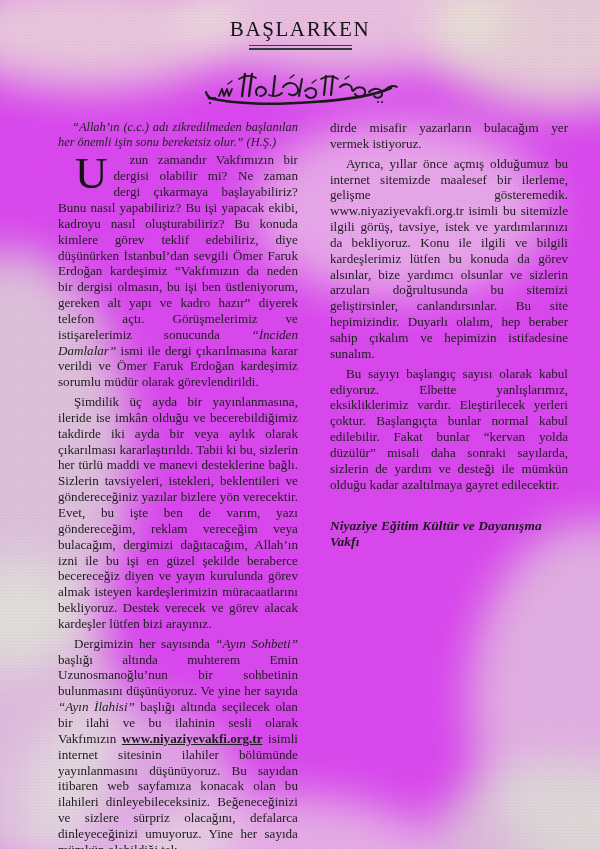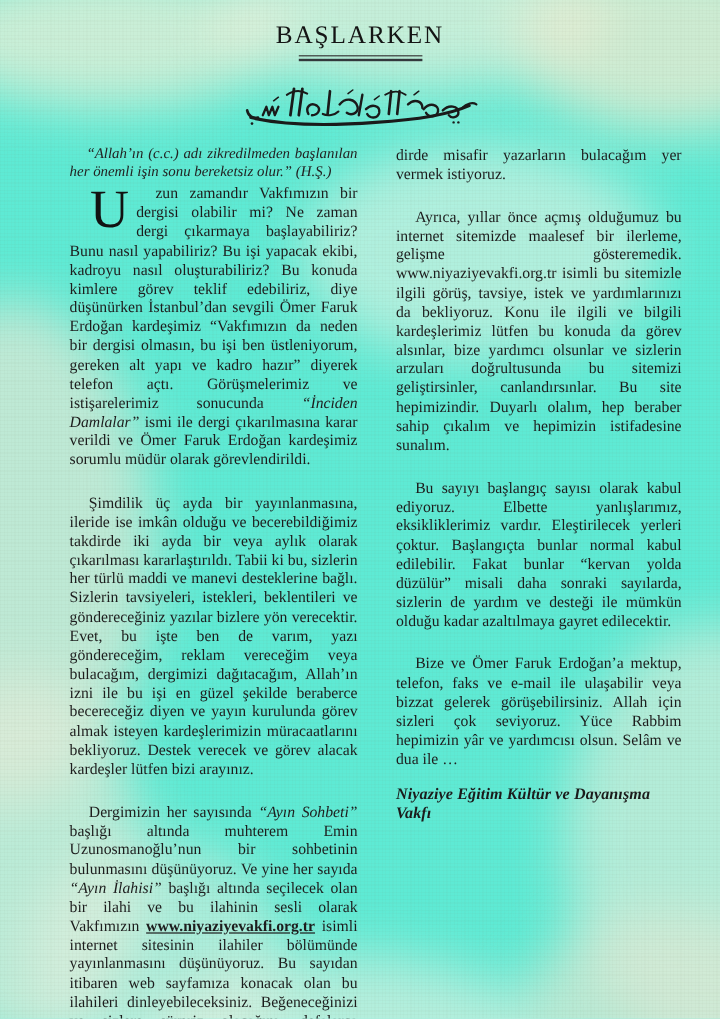--- a/index.html
+++ b/index.html
@@ -11,21 +11,21 @@
     background: #fbfbf3;
     font-family: "Liberation Serif", "DejaVu Serif", serif;
     color: #1e1e1e;
   }
 
   
   #page {
     position: relative;
     width: 600px;
     height: 849px;
-    background: #5eead4;
+    background: #d946ef;
     overflow: hidden;
   }
   .tex {
     position: absolute;
     pointer-events: none;
     border-radius: 50%;
     filter: blur(22px);
   }
   .t1 { left:-60px;  top:-30px;  width:300px; height:120px; background:#eef0d8; opacity:.75; }
   .t2 { left:180px;  top:-55px;  width:330px; height:130px; background:#f0f1dc; opacity:.7; }
@@ -81,21 +81,21 @@
   p.body {
     margin: 0;
     text-align: justify;
     text-justify: inter-word;
     font-size: 13.1px;
     line-height: 15.85px;
     text-indent: 16px;
     color: #1d1d1d;
     hyphens: manual;
   }
-  p.body + p.body { margin-top: 20px; }
+  p.body + p.body { margin-top: 4px; }
   p.noindent { text-indent: 0; }
 
   .epigraph {
     margin: 0 0 2px 0;
     font-style: italic;
     font-size: 12.4px;
     line-height: 15.2px;
     text-align: justify;
     text-indent: 14px;
     color: #222;
@@ -110,21 +110,21 @@
     line-height: 37px;
     padding: 2px 4px 0 1px;
     margin: 1px 2px 0 0;
     color: #121212;
   }
 
   em.ital { }
   strong.bld { font-weight: bold; text-decoration: underline; }
 
   .signature {
-    margin-top: 14px;
+    margin-top: 26px;
     font-style: italic;
     font-weight: bold;
     font-size: 13.4px;
     color: #1b1b1b;
     letter-spacing: .1px;
   }
 </style>
 </head>
 <body>
 
@@ -215,20 +215,19 @@
 
         <p class="body"><span>Dergimizin her sayısında </span><em class="ital">“Ayın Sohbeti”</em><span> başlığı altında muhterem Emin Uzunosmanoğlu’nun bir sohbetinin bulunmasını düşünüyoruz. Ve yine her sayıda </span><em class="ital">“Ayın İlahisi”</em><span> başlığı altında seçilecek olan bir ilahi ve bu ilahinin sesli olarak Vakfımızın </span><strong class="bld">www.niyaziyevakfi.org.tr</strong><span> isimli internet sitesinin ilahiler bölümünde yayınlanmasını düşünüyoruz. Bu sayıdan itibaren web sayfamıza konacak olan bu ilahileri dinleyebileceksiniz. Beğeneceğinizi ve sizlere sürpriz olacağını, defalarca dinleyeceğinizi umuyoruz. Yine her sayıda mümkün olabildiği tak-</span>
         </p>
       </div>
 
       <div class="col right">
 
         <p class="body noindent">dirde misafir yazarların bulacağım yer vermek istiyoruz.</p>
         <p class="body">Ayrıca, yıllar önce açmış olduğumuz bu internet sitemizde maalesef bir ilerleme, gelişme gösteremedik. www.niyaziyevakfi.org.tr isimli bu sitemizle ilgili görüş, tavsiye, istek ve yardımlarınızı da bekliyoruz. Konu ile ilgili ve bilgili kardeşlerimiz lütfen bu konuda da görev alsınlar, bize yardımcı olsunlar ve sizlerin arzuları doğrultusunda bu sitemizi geliştirsinler,  canlandırsınlar. Bu site hepimizindir. Duyarlı olalım, hep beraber sahip çıkalım ve hepimizin istifadesine sunalım.</p>
         <p class="body">Bu sayıyı başlangıç sayısı olarak kabul ediyoruz. Elbette yanlışlarımız, eksikliklerimiz vardır. Eleştirilecek yerleri çoktur. Başlangıçta bunlar normal kabul edilebilir. Fakat bunlar “kervan yolda düzülür” misali daha sonraki sayılarda, sizlerin de yardım ve desteği ile mümkün olduğu kadar azaltılmaya gayret edilecektir.</p>
-        <p class="body">Bize ve Ömer Faruk Erdoğan’a mektup, telefon, faks ve e-mail ile ulaşabilir veya bizzat gelerek görüşebilirsiniz. Allah için sizleri çok seviyoruz. Yüce Rabbim hepimizin yâr ve yardımcısı olsun. Selâm ve dua ile …</p>
 
         <div class="signature">Niyaziye Eğitim Kültür ve Dayanışma Vakfı</div>
       </div>
 
     </div>
   </div>
 </div>
 
 </body></html>

